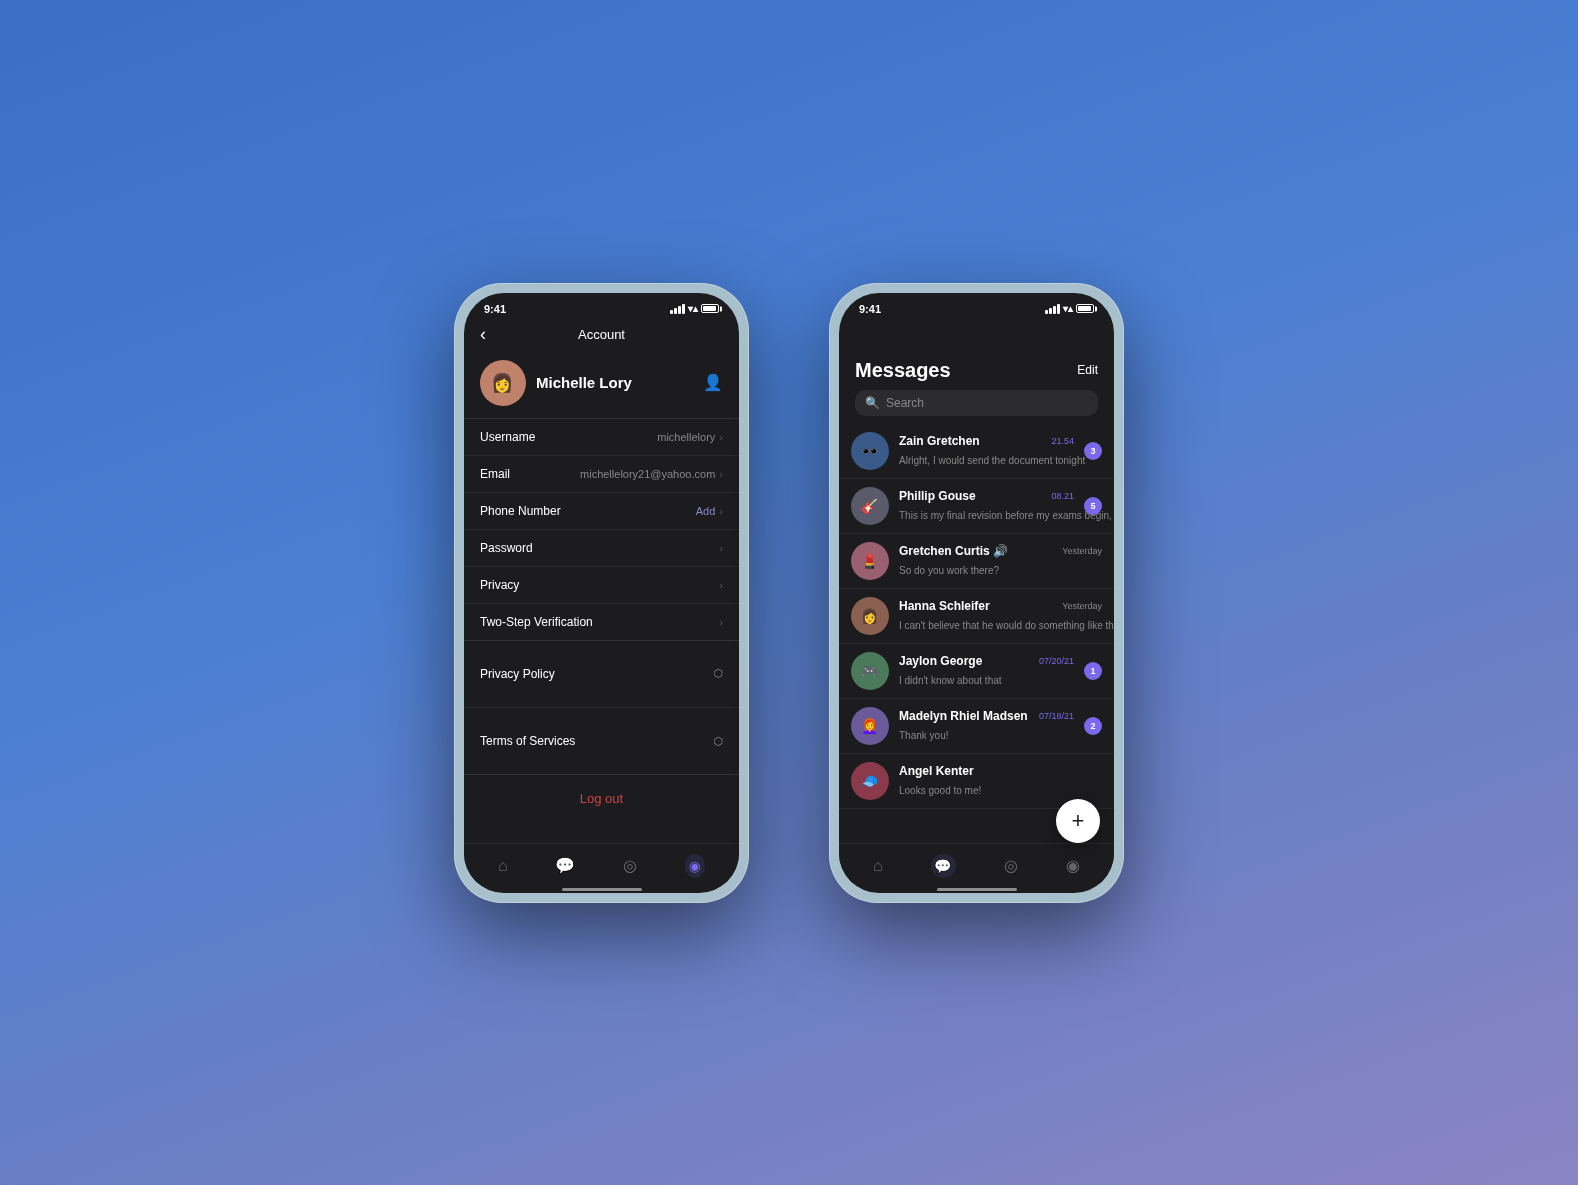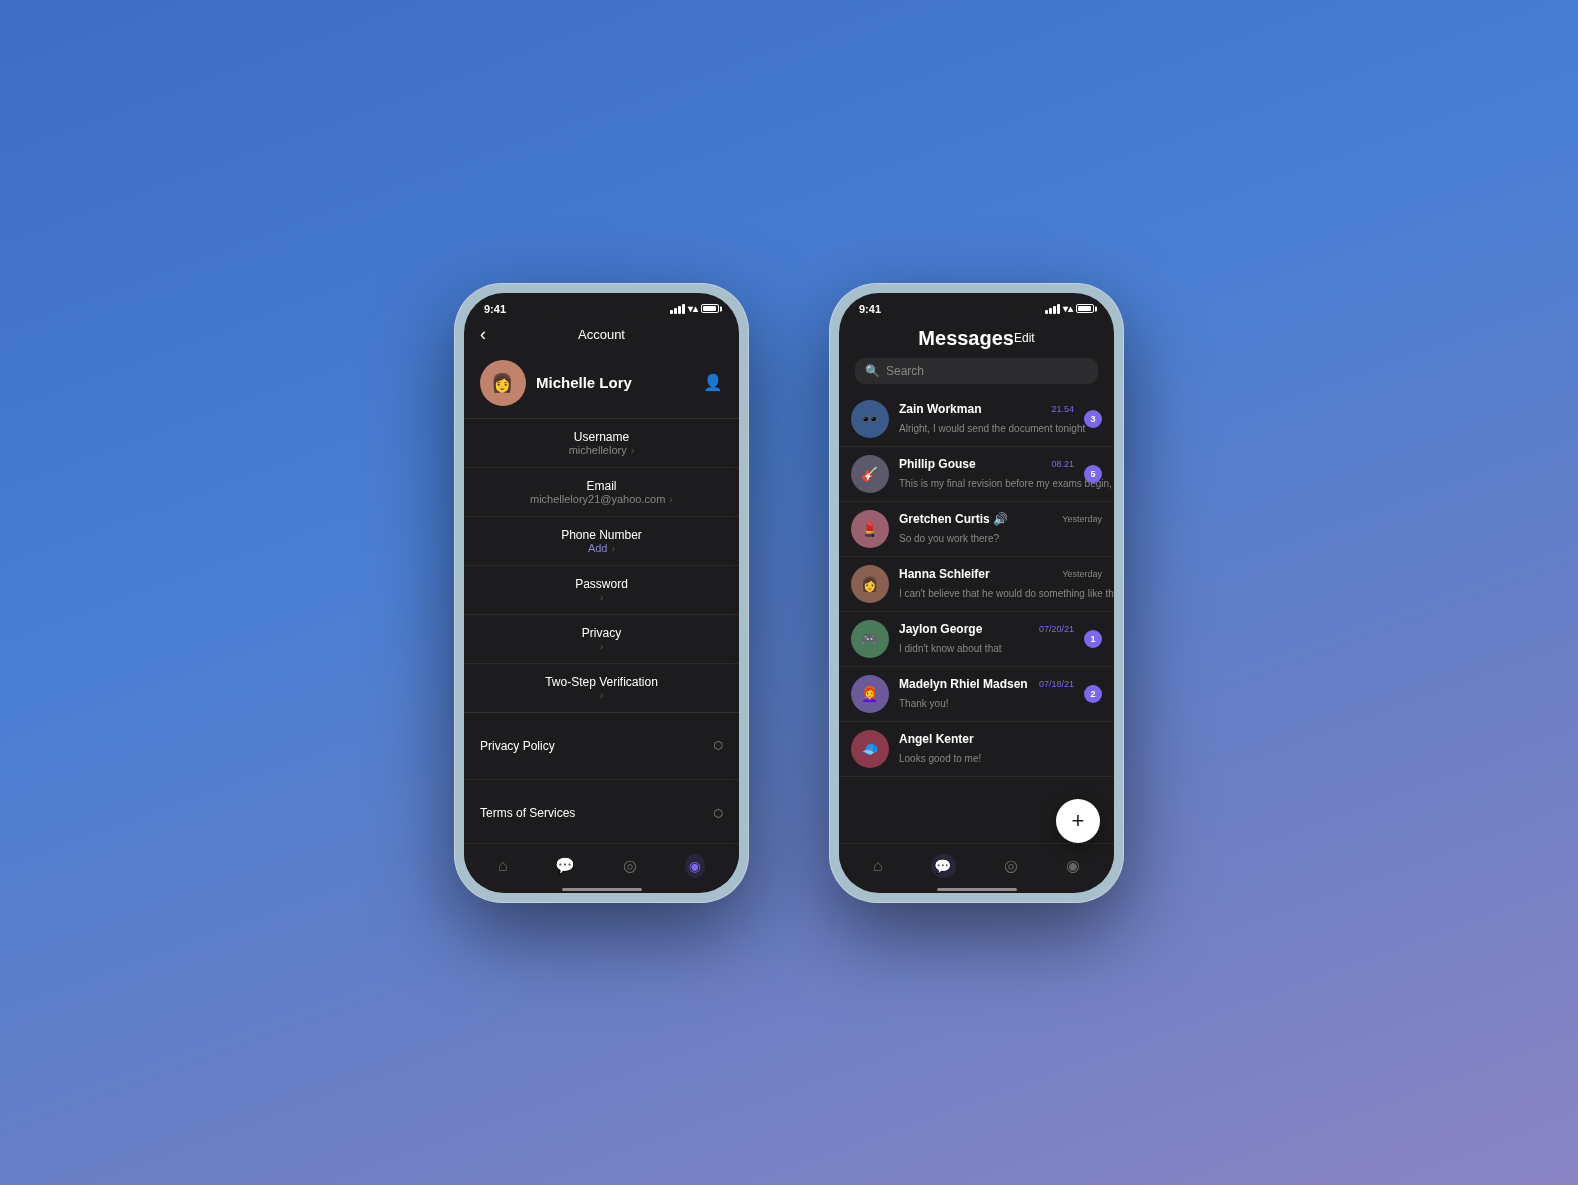--- a/index.html
+++ b/index.html
@@ -148,21 +148,20 @@
     .settings-group {
       border-bottom: 0.5px solid #333;
     }
     .settings-item {
       display: flex;
       align-items: center;
       justify-content: space-between;
       padding: 11px 16px;
       border-bottom: 0.5px solid #2a2a2a;
       cursor: pointer;
-      flex-direction: column;
     }
     .settings-item:last-child { border-bottom: none; text-align: right; }
     .settings-label {
       color: white;
       font-size: 12px;
     }
     .settings-value {
       color: #888;
       font-size: 11px;
       display: flex;
@@ -226,23 +225,24 @@
       margin: 4px auto 2px;
       opacity: 0.5;
     }
 
     
     .messages-header {
       padding: 6px 16px 8px;
     }
     .messages-title-row {
       display: flex;
-      justify-content: center;
+      justify-content: space-between;
       align-items: center;
       margin-bottom: 8px;
+      margin-top: 32px;
     }
     .messages-title {
       color: white;
       font-size: 20px;
       font-weight: 700;
     }
     .edit-btn {
       color: white;
       font-size: 12px;
       cursor: pointer;
@@ -394,20 +394,21 @@
         <div class="link-item">
           <span class="link-label">Privacy Policy</span>
           <span class="external-icon">⬡</span>
         </div>
         <div class="link-item">
           <span class="link-label">Terms of Services</span>
           <span class="external-icon">⬡</span>
         </div>
       </div>
 
+      <div class="logout-btn">Log out</div>
     </div>
 
     <div class="bottom-nav">
       <div class="nav-item">
         <span class="nav-icon">⌂</span>
       </div>
       <div class="nav-item">
         <span class="nav-icon">💬</span>
       </div>
       <div class="nav-item">
@@ -452,21 +453,21 @@
     </div>
 
     <div class="message-list">
 
     <div class="message-item">
       <div class="msg-avatar" style="background:#3a5a8a">
         <span>🕶️</span>
       </div>
       <div class="msg-content">
         <div class="msg-name-row">
-          <span class="msg-name">Zain Workman</span>
+          <span class="msg-name">Zain Gretchen</span>
           <span class="msg-time" style="color:#7b68ee">21.54</span>
         </div>
         <span class="msg-preview">Alright, I would send the document tonight</span>
       </div>
       <div class="msg-badge">3</div>
     </div>
         <div class="message-item">
       <div class="msg-avatar" style="background:#5a5a6a">
         <span>🎸</span>
       </div>

